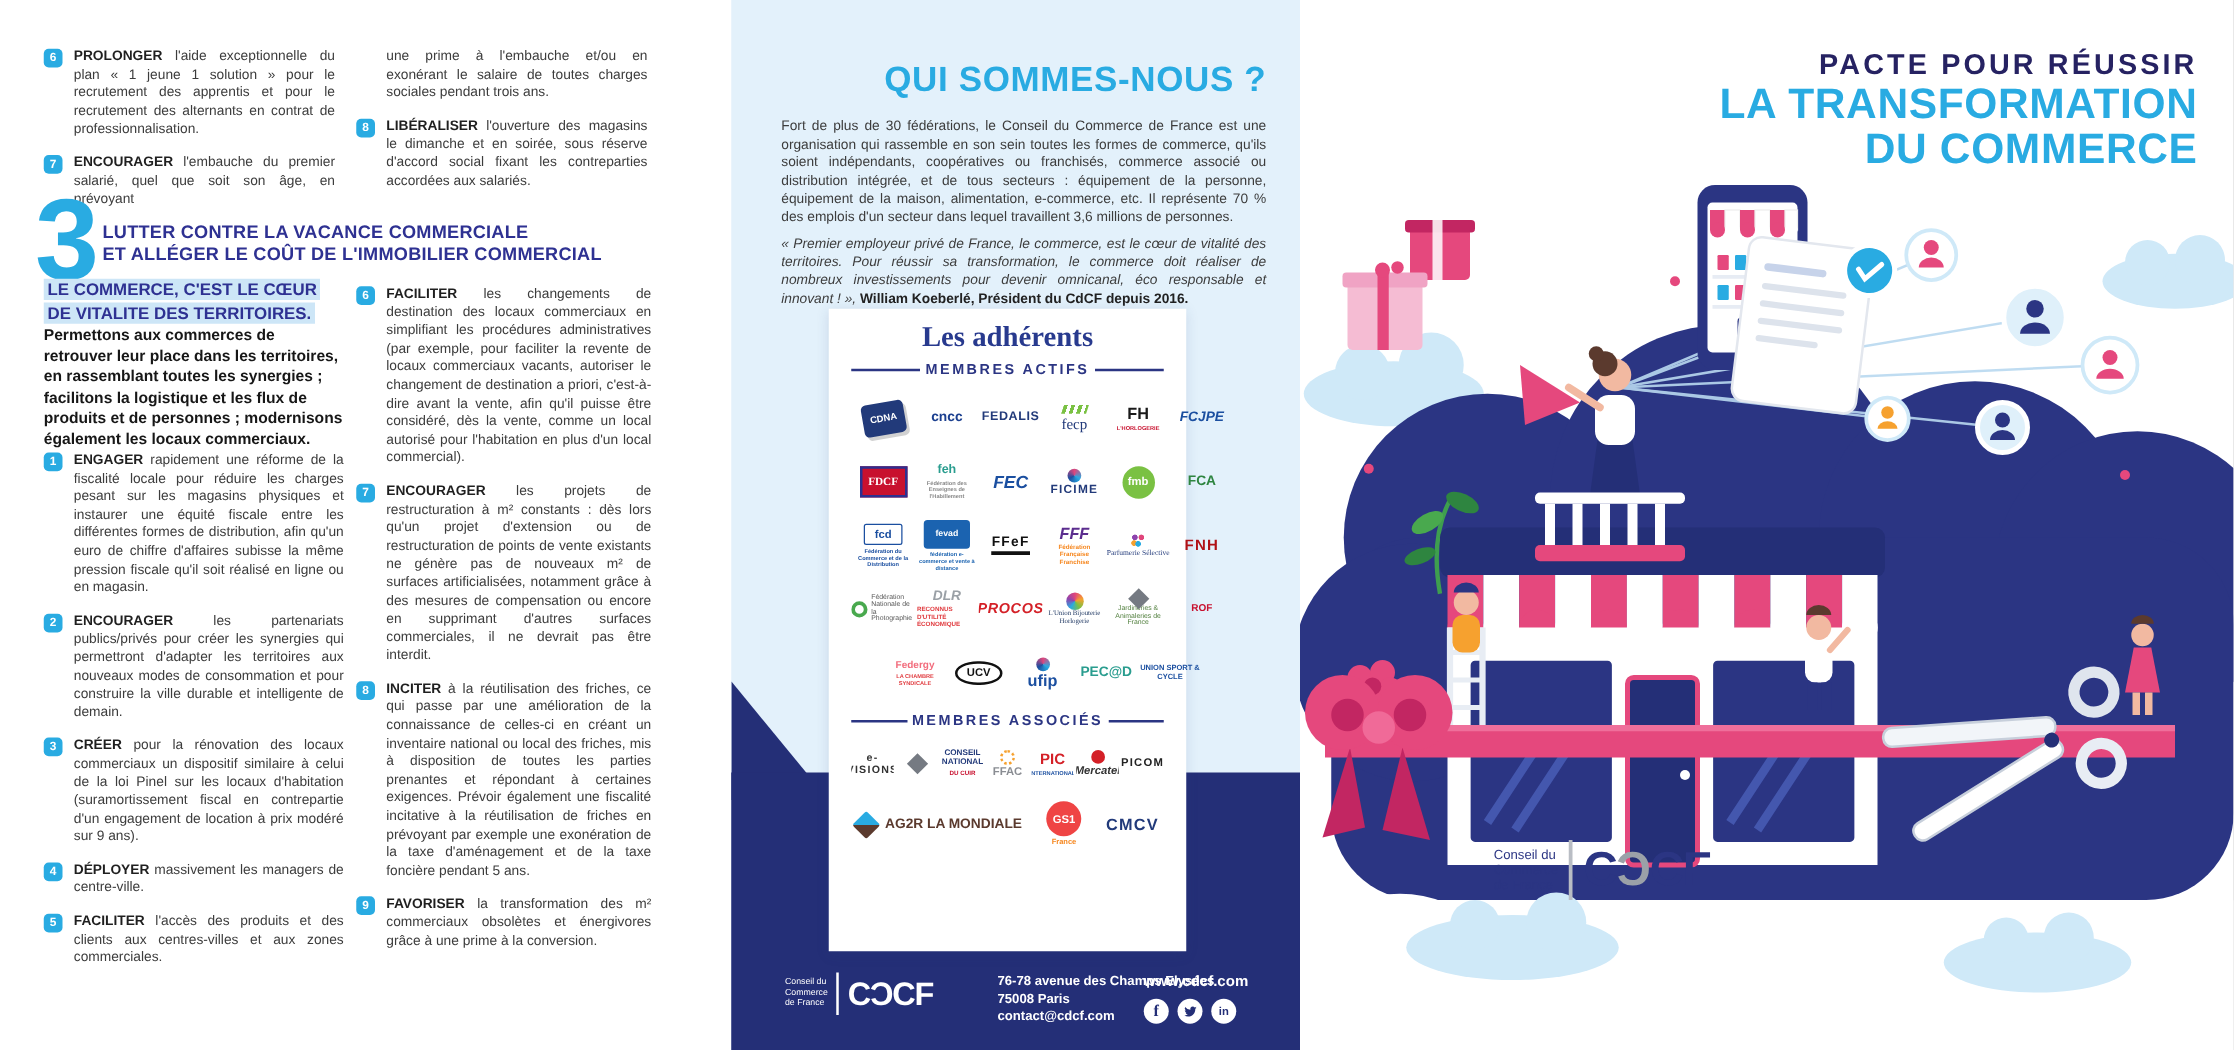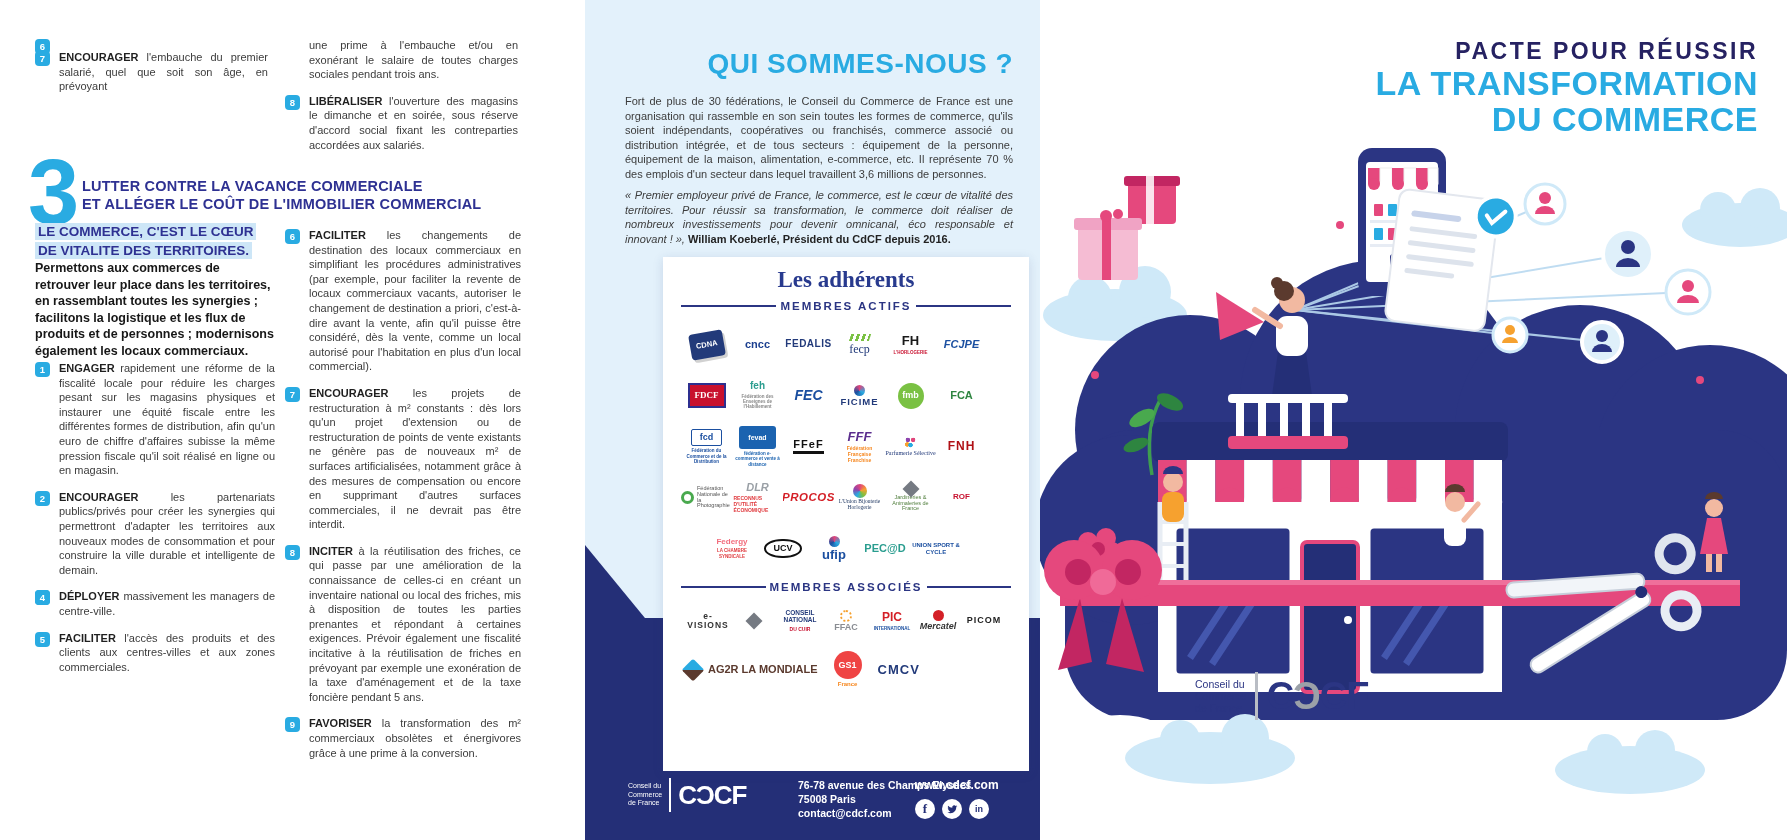--- a/index.html
+++ b/index.html
@@ -37,21 +37,21 @@
   .mid-title{position:absolute;left:30px;top:48px;width:398px;text-align:right;
     font-size:28px;font-weight:800;color:var(--accent);letter-spacing:.5px}
   .mid-about{position:absolute;left:40px;top:94px;width:388px;
     font-size:11px;line-height:14.5px;color:var(--ink);text-align:justify}
   .mid-quote{position:absolute;left:40px;top:188px;width:388px;
     font-size:11px;line-height:14.5px;color:var(--ink);font-style:italic;text-align:justify}
   .mid-quote b{font-style:normal;color:#222}
   .wedge{position:absolute;left:0;top:545px;width:78px;height:95px;background:var(--deep2);
     clip-path:polygon(0 0,100% 100%,0 100%)}
   .mid-footer{position:absolute;left:0;top:618px;width:455px;height:222px;background:var(--deep2)}
-  .card{position:absolute;left:78px;top:257px;width:366px;height:514px;background:#fff;
+  .card{position:absolute;left:78px;top:247px;width:286px;height:514px;background:#fff;
     box-shadow:0 2px 10px rgba(40,60,120,.15);padding:10px 18px}
   .serif-title{font-family:"Liberation Serif",serif;font-weight:700;font-size:23px;
     color:#283a8e;text-align:center}
   .divider{display:flex;align-items:center;gap:4px;margin:7px 0}
   .divider .ln{flex:1;height:1.5px;background:#2b3583}
   .dlabel{color:#2b3583;font-weight:700;font-size:11.5px;letter-spacing:2px}
   .grid{display:flex;flex-wrap:wrap;justify-content:center;width:306px}
   .lg{width:51px;height:51px;display:flex;flex-direction:column;align-items:center;
     justify-content:center;text-align:center;overflow:hidden}
   .lg .s{font-weight:700;font-size:9px;line-height:1.05;color:#223a7a}
@@ -93,21 +93,21 @@
   .pecad .s{color:#2a9d8f;font-size:11px}
   .usc .s{color:#1b4fa0;font-size:6px}
   .assoc-row{display:flex;justify-content:center;gap:2px;margin-top:2px}
   .lga{width:44px;height:42px}
   .evis .s{color:#333;font-size:8.5px;letter-spacing:1px}
   .cuir .s{color:#223a7a;font-size:6.5px}.cuir .u{color:#c8102e;font-size:5px}
   .ffac .s{color:#8a8d93;font-size:9px}
   .pic .s{color:#d42027;font-size:12px}.pic .u{color:#1b4fa0}
   .merc .s{color:#333;font-style:italic;font-size:9px}
   .picom .s{color:#222;font-size:9px;letter-spacing:1px}
-  .part-row{display:flex;justify-content:flex-start;align-items:center;gap:8px;margin-top:4px}
+  .part-row{display:flex;justify-content:space-between;align-items:center;gap:8px;margin-top:4px}
   .lgp{height:48px;width:auto;padding:0 4px}
   .ag2r{flex-direction:row;gap:7px}.ag2r .s{color:#5b3a2e;font-size:11px}
   .gs1 .s{background:#ef4444;color:#fff;border-radius:50%;width:28px;height:28px;
     display:flex;align-items:center;justify-content:center;font-size:9px}
   .gs1 .u{color:#f6871f;font-size:6px}
   .cmcv .s{color:#223a7a;font-size:13px;letter-spacing:1px}
   
   .ico{display:block}
   .ico-bars{width:20px;height:7px;margin-bottom:2px;transform:skewX(-18deg);
     background:repeating-linear-gradient(90deg,#7ac143 0 3px,transparent 3px 6px)}
@@ -155,20 +155,21 @@
 </style>
 </head>
 <body>
 
 <div class="page">
 
   <section class="p-left">
     <div class="colA-top">
       <div class="item">
         <span class="badge">6</span>
+        <p class="itxt"><b>PROLONGER</b> <span>l'aide exceptionnelle du plan « 1 jeune 1 solution » pour le recrutement des apprentis et pour le recrutement des alternants en contrat de professionnalisation.</span></p>
       </div>
       <div class="item">
         <span class="badge">7</span>
         <p class="itxt"><b>ENCOURAGER</b> <span>l'embauche du premier salarié, quel que soit son âge, en prévoyant</span></p>
       </div>
     </div>
     <div class="colB-top">
       <p class="itxt cont">une prime à l'embauche et/ou en exonérant le salaire de toutes charges sociales pendant trois ans.</p>
       <div class="item">
         <span class="badge">8</span>
@@ -188,20 +189,21 @@
       <div class="item">
         <span class="badge">1</span>
         <p class="itxt"><b>ENGAGER</b> <span>rapidement une réforme de la fiscalité locale pour réduire les charges pesant sur les magasins physiques et instaurer une équité fiscale entre les différentes formes de distribution, afin qu'un euro de chiffre d'affaires subisse la même pression fiscale qu'il soit réalisé en ligne ou en magasin.</span></p>
       </div>
       <div class="item">
         <span class="badge">2</span>
         <p class="itxt"><b>ENCOURAGER</b> <span>les partenariats publics/privés pour créer les synergies qui permettront d'adapter les territoires aux nouveaux modes de consommation et pour construire la ville durable et intelligente de demain.</span></p>
       </div>
       <div class="item">
         <span class="badge">3</span>
+        <p class="itxt"><b>CRÉER</b> <span>pour la rénovation des locaux commerciaux un dispositif similaire à celui de la loi Pinel sur les locaux d'habitation (suramortissement fiscal en contrepartie d'un engagement de location à prix modéré sur 9 ans).</span></p>
       </div>
       <div class="item">
         <span class="badge">4</span>
         <p class="itxt"><b>DÉPLOYER</b> <span>massivement les managers de centre-ville.</span></p>
       </div>
       <div class="item">
         <span class="badge">5</span>
         <p class="itxt"><b>FACILITER</b> <span>l'accès des produits et des clients aux centres-villes et aux zones commerciales.</span></p>
       </div>
     </div>

